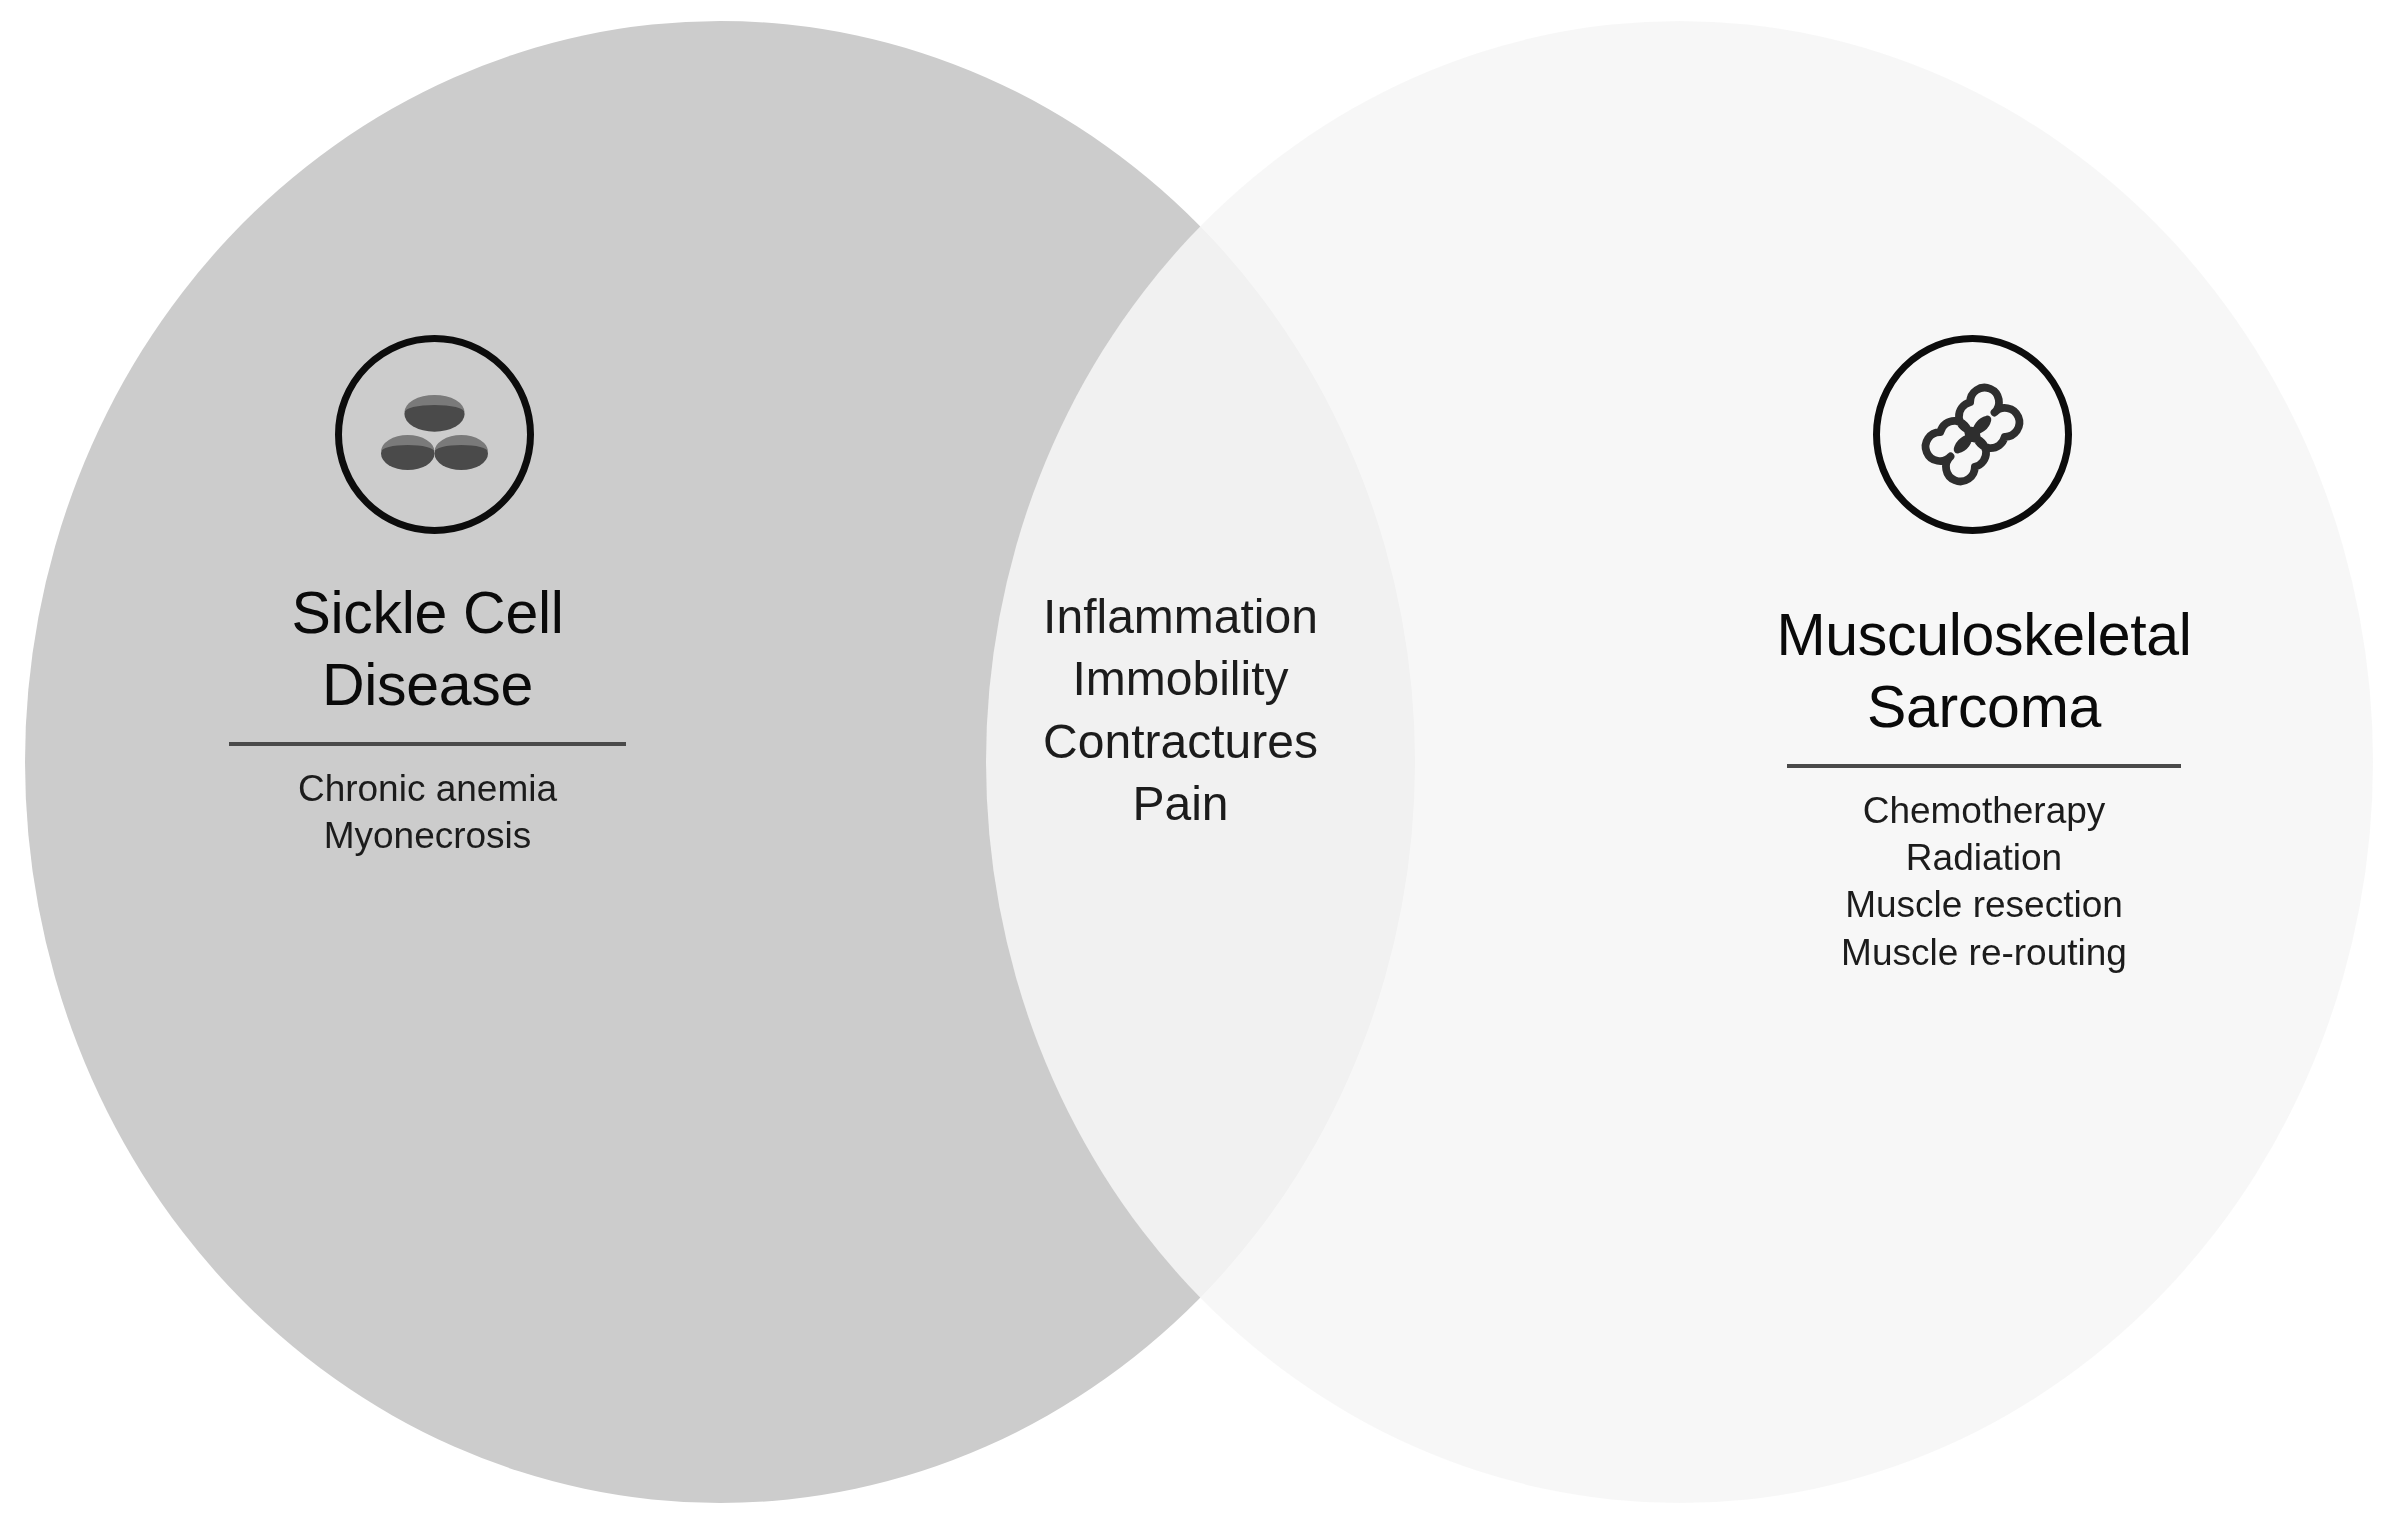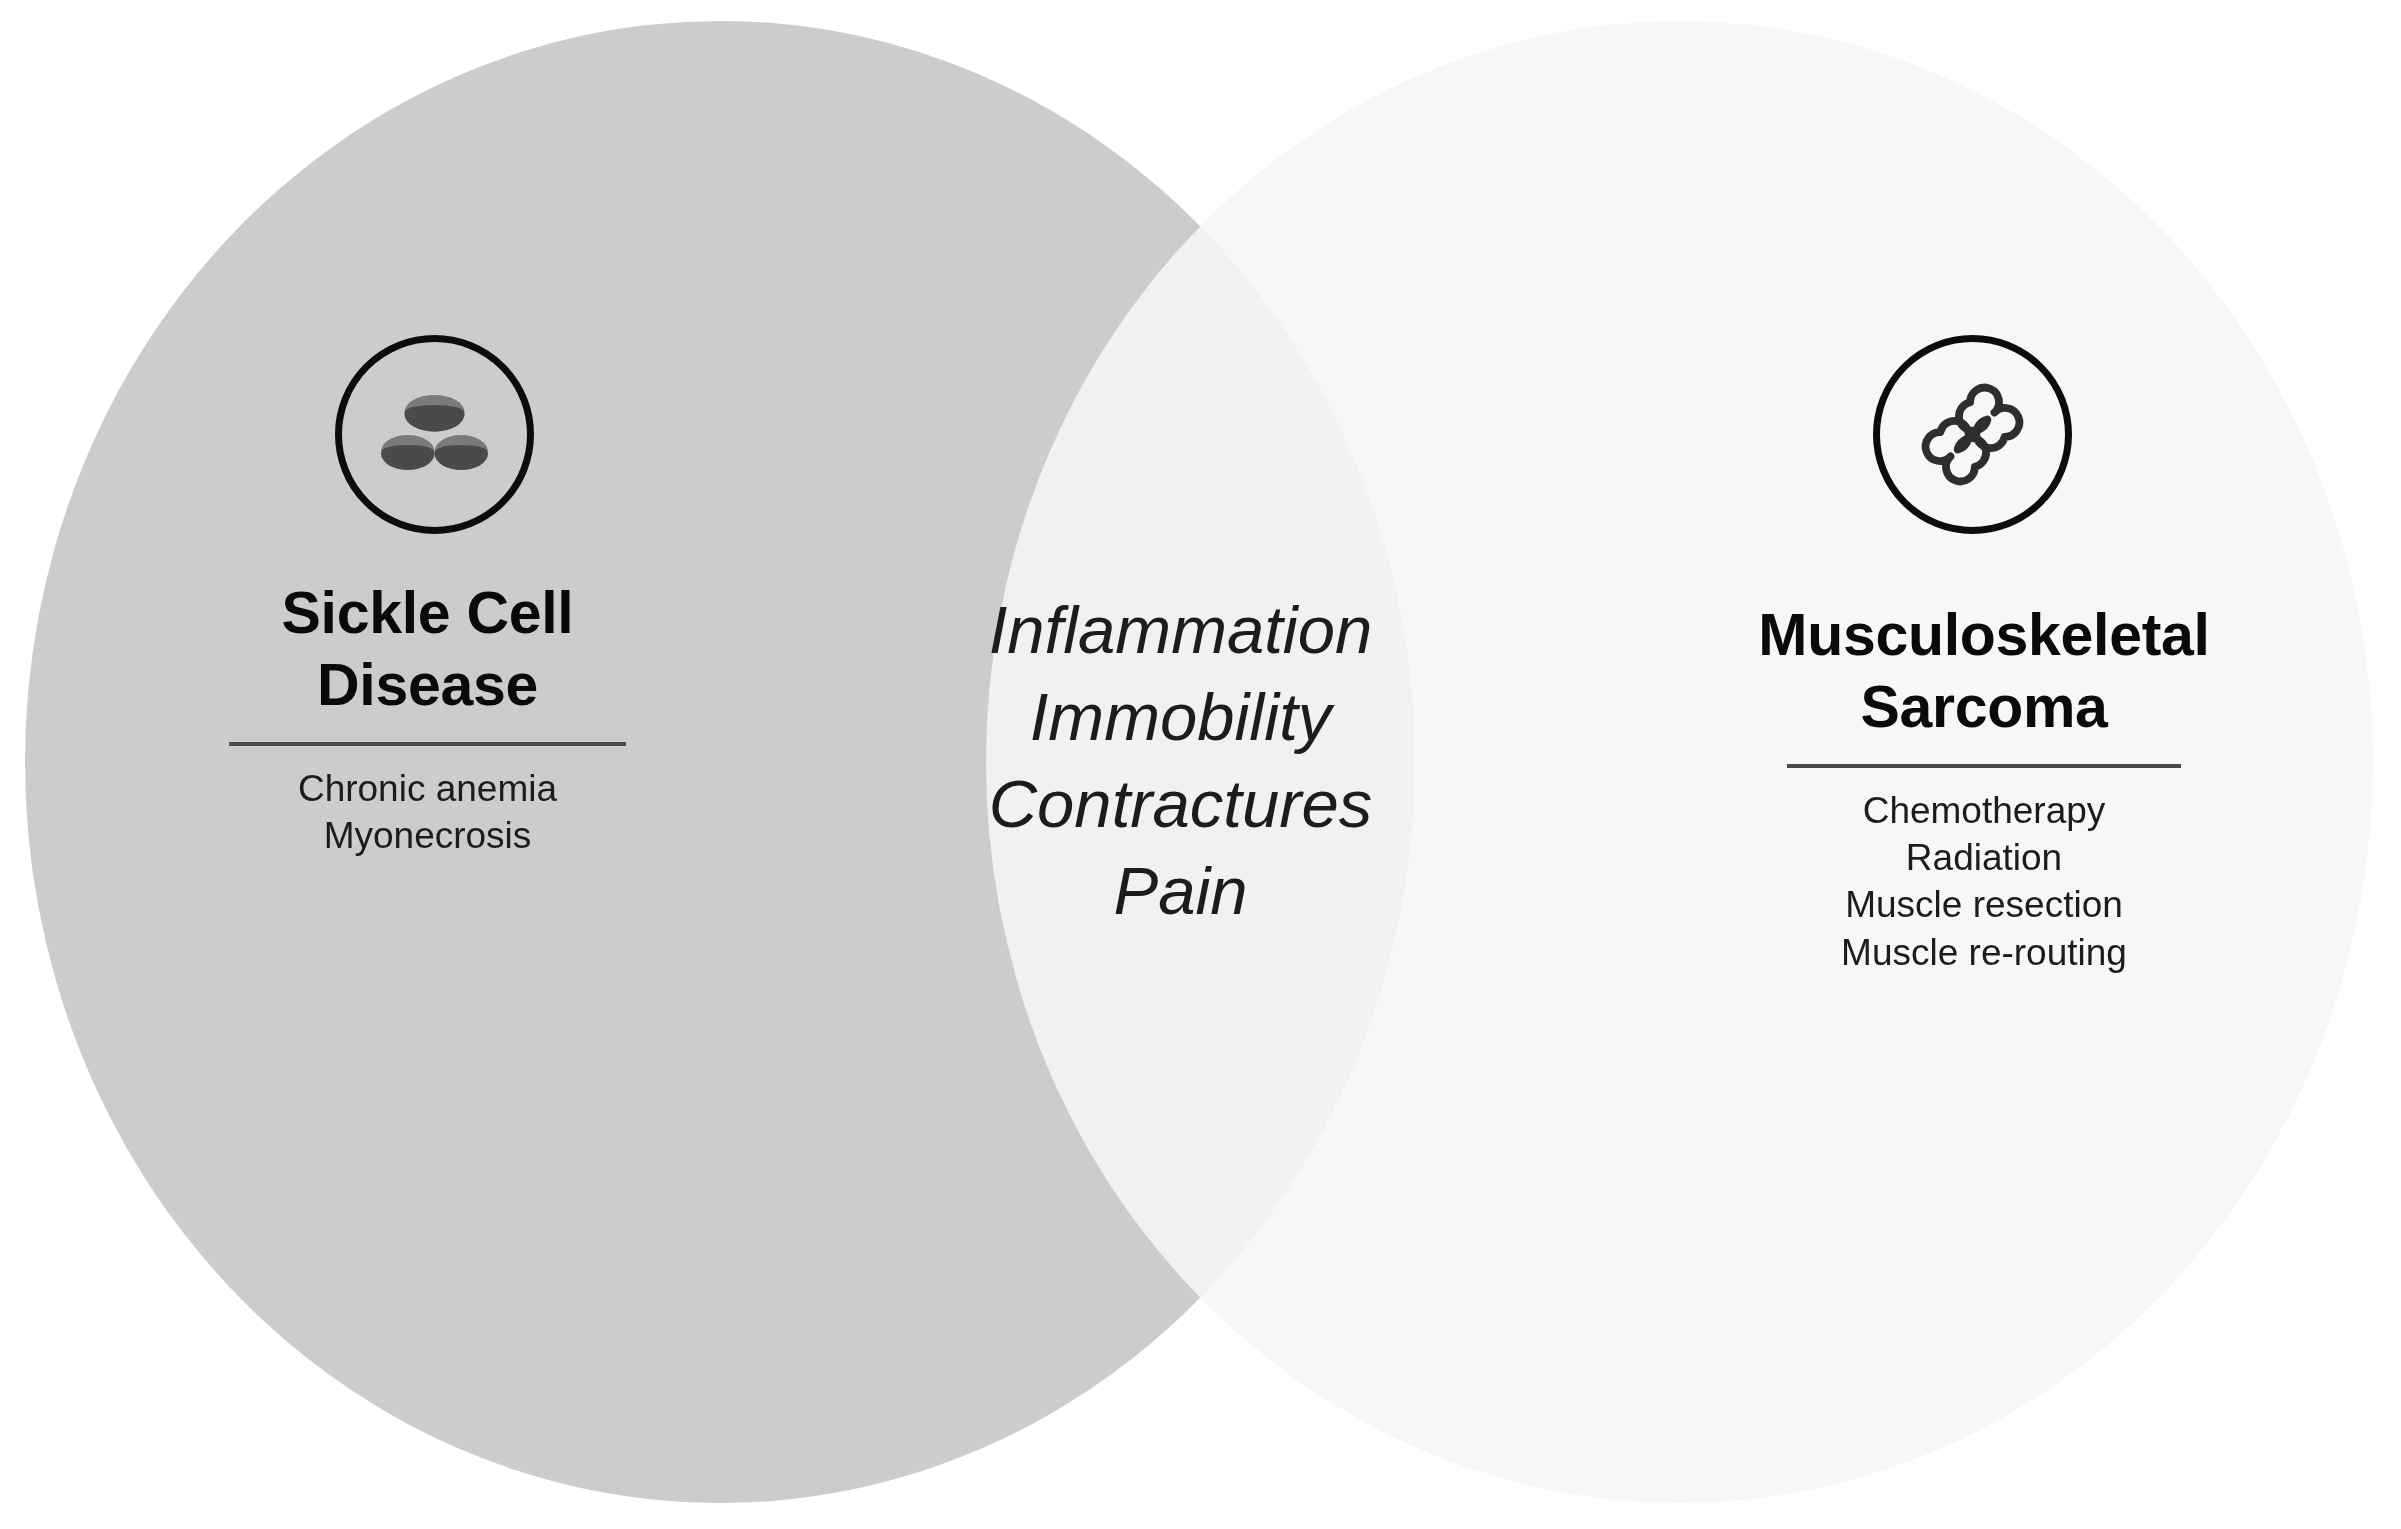--- a/index.html
+++ b/index.html
@@ -57,21 +57,21 @@
   .col {
     position: absolute;
     text-align: center;
     color: #1a1a1a;
   }
   #col-left   { left: 126px;  top: 578px;  width: 603px; }
   #col-center { left: 946px; top: 586px;  width: 469px; }
   #col-right  { left: 1666px; top: 600px;  width: 636px; }
 
   .col-title {
-    font-weight: bold;
+    font-weight: normal;
     font-size: 59px;
     line-height: 1.22;
     letter-spacing: -0.3px;
     color: #0a0a0a;
     font-stretch: condensed;
     margin: 0;
     text-align: center;
   }
   .col-divider {
     height: 4.2px;
@@ -87,23 +87,22 @@
     padding: 0;
   }
   .col-list li {
     font-size: 37px;
     line-height: 1.28;
     color: #1c1c1c;
     font-stretch: condensed;
     white-space: nowrap;
   }
   #col-center .col-list li {
-    font-size: 67px;
+    font-size: 48px;
     line-height: 1.30;
-    font-style: italic;
   }
 </style>
 </head>
 <body>
 
 <div id="stage">
 
   <div id="circle-left" class="venn-circle" style="background: rgb(204, 204, 204);"></div>
 
   <div id="circle-right" class="venn-circle"></div>

